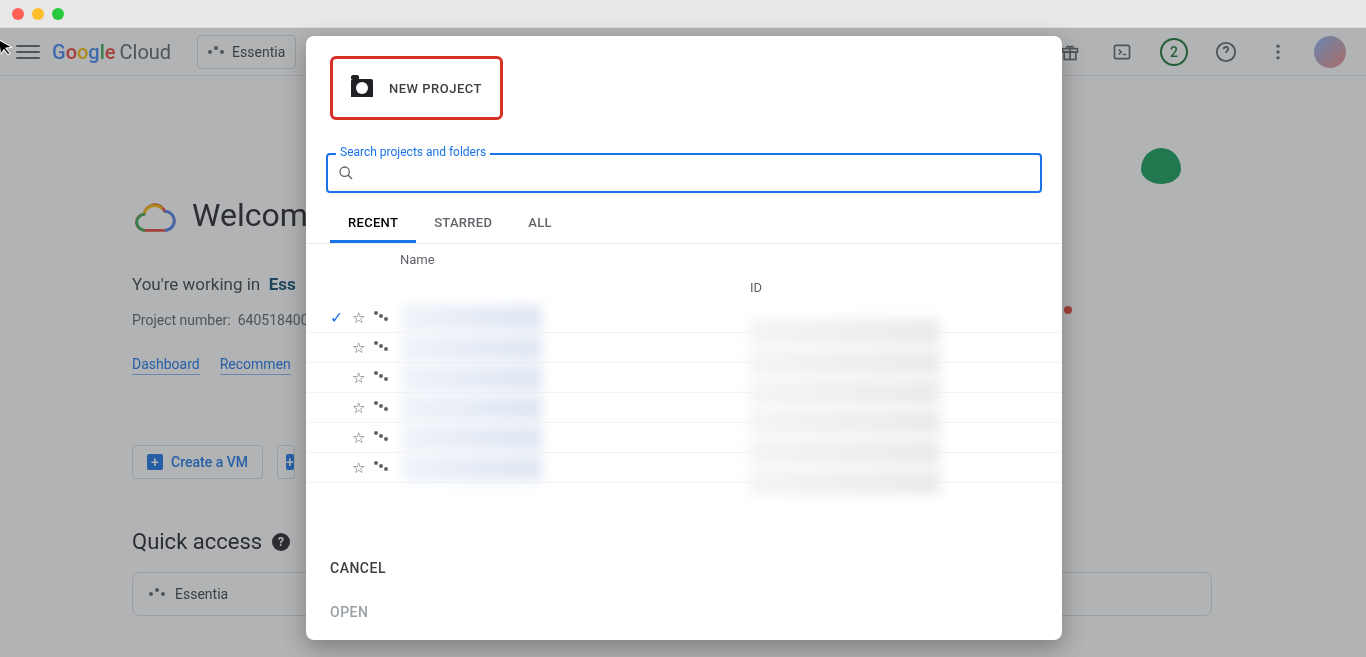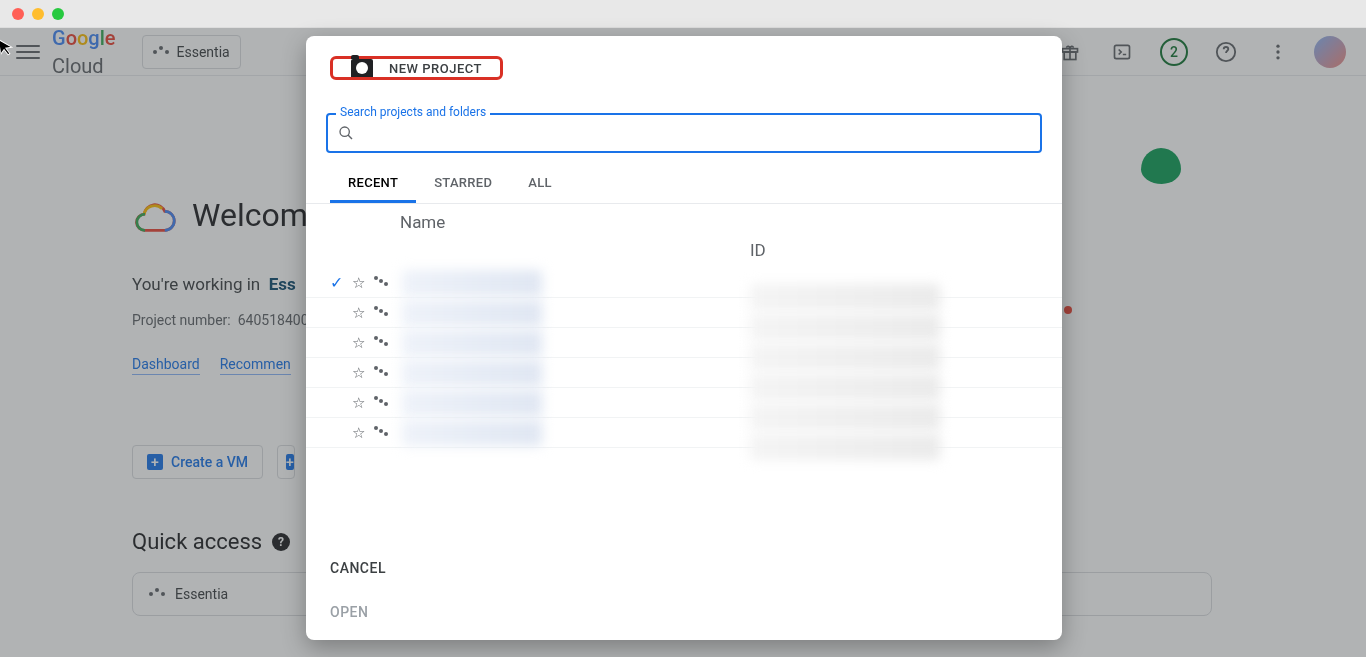--- a/index.html
+++ b/index.html
@@ -9,21 +9,21 @@
 .mac-titlebar { height: 28px; background: #e8e8e8; display: flex; align-items: center; padding-left: 12px; gap: 8px; border-bottom: 1px solid #ddd; }
 .mac-dot { width: 12px; height: 12px; border-radius: 50%; }
 .mac-red { background: #ff5f56; }
 .mac-yellow { background: #ffbd2e; }
 .mac-green { background: #27c93f; }
 
 
 .topbar { height: 48px; background: #fff; display: flex; align-items: center; padding: 0 16px; gap: 12px; border-bottom: 1px solid #e8eaed; }
 .hamburger { width: 24px; height: 24px; display: flex; flex-direction: column; justify-content: center; gap: 4px; cursor: pointer; }
 .hamburger span { height: 2px; background: #5f6368; border-radius: 1px; }
-.logo { display: flex; align-items: flex-start; gap: 4px; font-size: 20px; color: #5f6368; flex-direction: column; }
+.logo { display: flex; align-items: flex-end; gap: 4px; font-size: 20px; color: #5f6368; }
 .logo-g { font-weight: 500; }
 .logo-blue { color: #4285f4; } .logo-red { color: #ea4335; } .logo-yellow { color: #fbbc04; } .logo-green { color: #34a853; }
 .project-selector { display: flex; align-items: center; height: 34px; padding: 0 10px; border: 1px solid #dadce0; border-radius: 4px; gap: 8px; color: #3c4043; font-size: 14px; margin-left: 14px; }
 .proj-icon { display: flex; gap: 2px; }
 .proj-icon span { width: 4px; height: 4px; background: #5f6368; border-radius: 50%; }
 .topbar-spacer { flex: 1; }
 .topbar-icon { width: 40px; height: 40px; display: flex; align-items: center; justify-content: center; color: #5f6368; cursor: pointer; position: relative; }
 .badge-circle { width: 28px; height: 28px; border: 2px solid #137333; border-radius: 50%; display: flex; align-items: center; justify-content: center; color: #137333; font-size: 14px; font-weight: 500; }
 .avatar { width: 32px; height: 32px; border-radius: 50%; background: linear-gradient(135deg, #8ab4f8, #f28b82); }
 
@@ -47,37 +47,37 @@
 .green-blob { position: absolute; top: 148px; right: 185px; width: 40px; height: 36px; background: #0f9d58; border-radius: 50% 50% 48% 52% / 60% 58% 42% 40%; }
 .red-dot { position: absolute; top: 306px; left: 1064px; width: 8px; height: 8px; background: #ea4335; border-radius: 50%; }
 
 
 .overlay { position: absolute; top: 28px; left: 0; right: 0; bottom: 0; background: rgba(60,64,67,0.4); }
 
 
 .dialog { position: absolute; top: 36px; left: 306px; width: 756px; height: 604px; background: #fff; border-radius: 8px; box-shadow: 0 8px 24px rgba(0,0,0,0.3); display: flex; flex-direction: column; }
 .dialog-header { padding: 20px 24px 12px; display: flex; align-items: center; justify-content: space-between; }
 .dialog-title { font-size: 22px; color: #202124; }
-.new-project-btn { display: flex; align-items: center; gap: 16px; padding: 0 18px; border: 3px solid #d93025; border-radius: 6px; cursor: pointer; }
+.new-project-btn { display: flex; align-items: center; gap: 16px; padding: 20px 18px; border: 3px solid #d93025; border-radius: 6px; cursor: pointer; }
 .new-proj-icon { width: 22px; height: 18px; background: #202124; border-radius: 2px 2px 0 0; position: relative; }
 .new-proj-icon::before { content: ''; position: absolute; top: -4px; left: 0; width: 8px; height: 4px; background: #202124; border-radius: 2px 2px 0 0; }
 .new-proj-gear { position: absolute; top: 3px; left: 5px; width: 12px; height: 12px; background: #fff; border-radius: 50%; }
 .new-proj-label { font-size: 13px; font-weight: 500; letter-spacing: 0.5px; color: #3c4043; }
 
 .search-wrap { margin: 21px 20px 0; position: relative; }
 .search-label { position: absolute; top: -8px; left: 10px; background: #fff; padding: 0 4px; font-size: 12px; color: #1a73e8; }
 .search-box { width: 100%; height: 40px; border: 2px solid #1a73e8; border-radius: 4px; display: flex; align-items: center; padding: 0 10px; gap: 8px; }
 .search-box input { border: none; outline: none; flex: 1; font-size: 14px; }
 .search-glass { width: 16px; height: 16px; }
 
 .tabs { display: flex; gap: 0; padding: 12px 24px 0; border-bottom: 1px solid #e8eaed; }
 .tab { padding: 10px 18px; font-size: 13px; font-weight: 500; letter-spacing: 0.3px; color: #5f6368; cursor: pointer; border-bottom: 3px solid transparent; }
 .tab.active { color: #000000; border-bottom-color: #1a73e8; }
 
-.table-header { display: flex; padding: 8px 24px; font-size: 17px; color: #5f6368; }
+.table-header { display: flex; padding: 8px 24px; font-size: 13px; color: #5f6368; }
 .col-icons { width: 70px; }
 .col-name { width: 350px; }
 .col-id { flex: 1; margin-top: 28px; }
 
 .rows { }
 .row { display: flex; align-items: center; height: 30px; padding: 0 24px; border-bottom: 1px solid #f1f3f4; }
 .row-icons { width: 70px; display: flex; align-items: center; gap: 6px; }
 .check { color: #1a73e8; font-size: 16px; width: 16px; }
 .star { color: #5f6368; font-size: 15px; width: 16px; }
 .proj-dots { display: flex; gap: 1px; }

